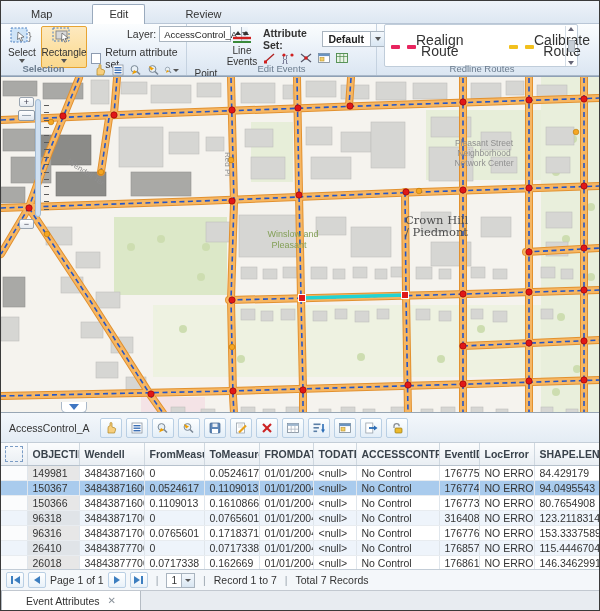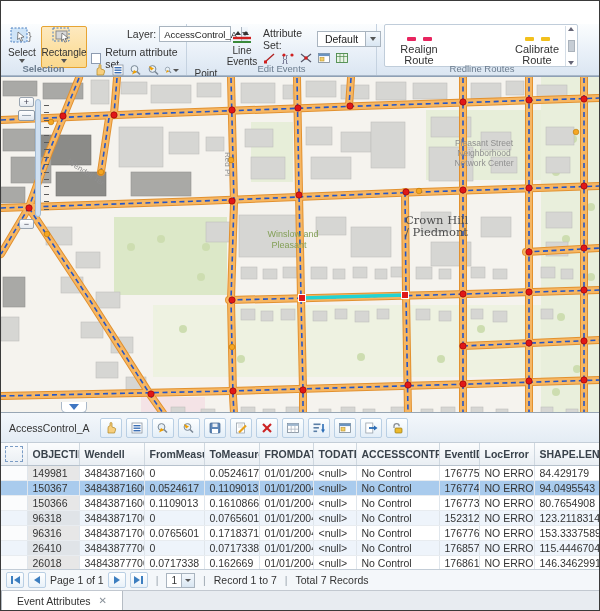--- a/index.html
+++ b/index.html
@@ -20,21 +20,21 @@
   .bigbtn .cap { line-height:11px; text-align:center; }
   .caret { width:0; height:0; border-left:3px solid transparent; border-right:3px solid transparent; border-top:4px solid #555; margin-top:1px; }
   .inlinelabel { font-size:10.5px; color:#333; }
   .combo { display:inline-flex; align-items:center; height:16px; background:#fff; border:1px solid #a9b4bf; }
   .combo .val { font-size:10.5px; color:#222; padding:0 4px; flex:1; white-space:nowrap; }
   .combo .dbtn { width:15px; height:100%; border-left:1px solid #a9b4bf; background:linear-gradient(#f4f8fc,#d9e6f2); display:flex; align-items:center; justify-content:center; }
   .checkrow { display:flex; align-items:center; gap:4px; }
   .checkbox { width:11px; height:11px; border:1px solid #8d9bb0; background:#fff; }
   .minibtn { width:17px; height:16px; border:1px solid transparent; border-radius:2px; display:inline-flex; align-items:center; justify-content:center; margin-right:1px; }
   .redline-panel { position:absolute; left:7px; top:0; width:194px; height:43px; background:#fff; border:1px solid #c0cdda; border-radius:2px; }
-  .rl-btn { position:absolute; top:7px; width:56px; height:40px; display:flex; flex-direction:column; align-items:center; font-size:11px; color:#333; }
+  .rl-btn { position:absolute; top:1px; width:56px; height:40px; display:flex; align-items:center; font-size:14px; color:#333; }
   .rl-dash { display:flex; gap:7px; margin:5px 0 3px; }
   .rl-dash i { display:block; width:9px; height:4px; border-radius:1px; }
   .rl-cap { text-align:center; line-height:11px; }
   .rl-scroll { position:absolute; right:1px; top:1px; width:11px; height:40px; border-left:1px solid #d4dde6; display:flex; flex-direction:column; align-items:center; justify-content:space-between; padding:1px 0; }
   .rl-thumb { width:7px; height:12px; background:#c6cdd5; border:1px solid #aab2bb; }
   .tri-up { width:0;height:0;border-left:3px solid transparent;border-right:3px solid transparent;border-bottom:4px solid #667; }
   .tri-dn { width:0;height:0;border-left:3px solid transparent;border-right:3px solid transparent;border-top:4px solid #667; }
 
   
   .map { position:absolute; top:75px; left:0; width:600px; height:336px; background:#f5f3ee; border-top:1px solid #8ea0b5; overflow:hidden; }
@@ -74,21 +74,21 @@
   .pbar { display:inline-block; width:2px; height:8px; background:#3c7ec0; }
   .ptl { width:0;height:0;border-top:4px solid transparent;border-bottom:4px solid transparent;border-right:6px solid #3c7ec0; }
   .ptr { width:0;height:0;border-top:4px solid transparent;border-bottom:4px solid transparent;border-left:6px solid #3c7ec0; }
   .psep { color:#9aa4ae; margin:0 4px; }
   .pcombo { display:inline-flex; align-items:center; height:15px; border:1px solid #a9b4bf; background:#fff; }
   .pcombo .val { font-size:10px; padding:0 4px; }
   .pcombo .dbtn { width:13px; height:100%; border-left:1px solid #a9b4bf; background:linear-gradient(#f4f8fc,#d9e6f2); display:flex; align-items:center; justify-content:center; }
 
   
   .tabbar { position:absolute; top:589px; left:0; right:0; bottom:0; background:#e8ecf1; border-top:1px solid #c2c8d0; display:flex; }
-  .btab { height:100%; background:#fff; border-right:1px solid #b5bcc4; border-left:1px solid #b5bcc4; display:flex; align-items:center; gap:8px; padding:0 15px; font-size:10.5px; color:#333; }
+  .btab { height:100%; background:#fff; border-right:1px solid #b5bcc4; border-left:1px solid #b5bcc4; display:flex; align-items:center; gap:8px; padding:0 24px; font-size:10.5px; color:#333; }
   .btab .x { color:#8a929a; font-size:10px; }
 </style>
 </head>
 <body>
 
 <svg width="0" height="0" style="position:absolute" aria-hidden="true">
   <defs>
     <symbol id="sym-select-features" viewBox="0 0 14 12">
         <path d="M4 11 L4 6 Q4 4 5.5 4 L6 4 L6 1.5 Q6 .5 7 .5 Q8 .5 8 1.5 L8 5 L11 6 Q12 6.5 11.5 8 L10.5 11 Z" fill="#f7cf7e" stroke="#b08420" stroke-width=".7"></path>
       </symbol>
@@ -149,20 +149,25 @@
       </symbol>
     <symbol id="sym-unlock" viewBox="0 0 14 12">
         <path d="M4 6 L4 4.2 a2.6 2.6 0 0 1 5.2 0" fill="none" stroke="#8a8f94" stroke-width="1.3"></path>
         <rect x="5" y="6" width="7" height="5" rx="1" fill="#ecba2e" stroke="#9a7a10" stroke-width=".7"></rect>
       </symbol>
   </defs>
 </svg>
 
 <div id="app">
 
+  <div class="tabrow">
+    <div class="tab">Map</div>
+    <div class="tab active">Edit</div>
+    <div class="tab">Review</div>
+  </div>
 
   <div class="ribbon">
 
     <div class="rgroup" style="left:0;width:186px;">
       <div class="bigbtn" style="left:2px;">
         <svg width="24" height="20">
           <rect x="1" y="1" width="16" height="14" fill="#cfe4f7" stroke="#4a7fc0" stroke-dasharray="2 1.5" stroke-width="1"></rect>
           <path d="M8 5 L14 10 L11 10.5 L12.5 13.5 L10.8 14.2 L9.5 11 L7.5 12.5 Z" fill="#fff" stroke="#555" stroke-width=".7"></path>
           <text x="18" y="13" font-size="11" fill="#777">}</text>
         </svg>
@@ -237,21 +242,21 @@
       </div>
       <div class="bigbtn" style="left:38px;width:34px;">
         <svg width="22" height="20">
           <path d="M7 4 L10 8 L4 8 Z" fill="#333"></path>
             <path d="M15 4 L18 8 L12 8 Z" fill="#333"></path>
           <line x1="2" y1="11" x2="20" y2="11" stroke="#d02020" stroke-width="2.4"></line>
           <line x1="2" y1="15" x2="20" y2="15" stroke="#3a8a3a" stroke-width="2"></line>
         </svg>
         <span class="cap">Line Events</span>
       </div>
-      <div style="position:absolute;left:76px;top:3px;display:flex;align-items:center;gap:3px;">
+      <div style="position:absolute;left:76px;top:3px;display:flex;align-items:center;gap:3px;font-weight:bold;">
         <span class="inlinelabel">Attribute Set:</span>
         <span class="combo" style="width:76px;text-align:center;">
           <span class="val">Default</span>
           <span class="dbtn">
               <i class="caret" style="margin:0;"></i>
             </span>
         </span>
       </div>
       <div style="position:absolute;left:74px;top:26px;display:flex;align-items:center;">
         <span class="minibtn">
@@ -736,21 +741,21 @@
           </tr>
           <tr class="alt">
             <td class="gutter"></td>
             <td class="oid">96318</td>
             <td>34843871700</td>
             <td>0</td>
             <td>0.0765601</td>
             <td>01/01/2004</td>
             <td>&lt;null&gt;</td>
             <td>No Control</td>
-            <td>152312</td>
+            <td>316408</td>
             <td>NO ERROR</td>
             <td>123.2118314</td>
           </tr>
           <tr>
             <td class="gutter"></td>
             <td class="oid">96316</td>
             <td>34843871700</td>
             <td>0.0765601</td>
             <td>0.1718371</td>
             <td>01/01/2004</td>

